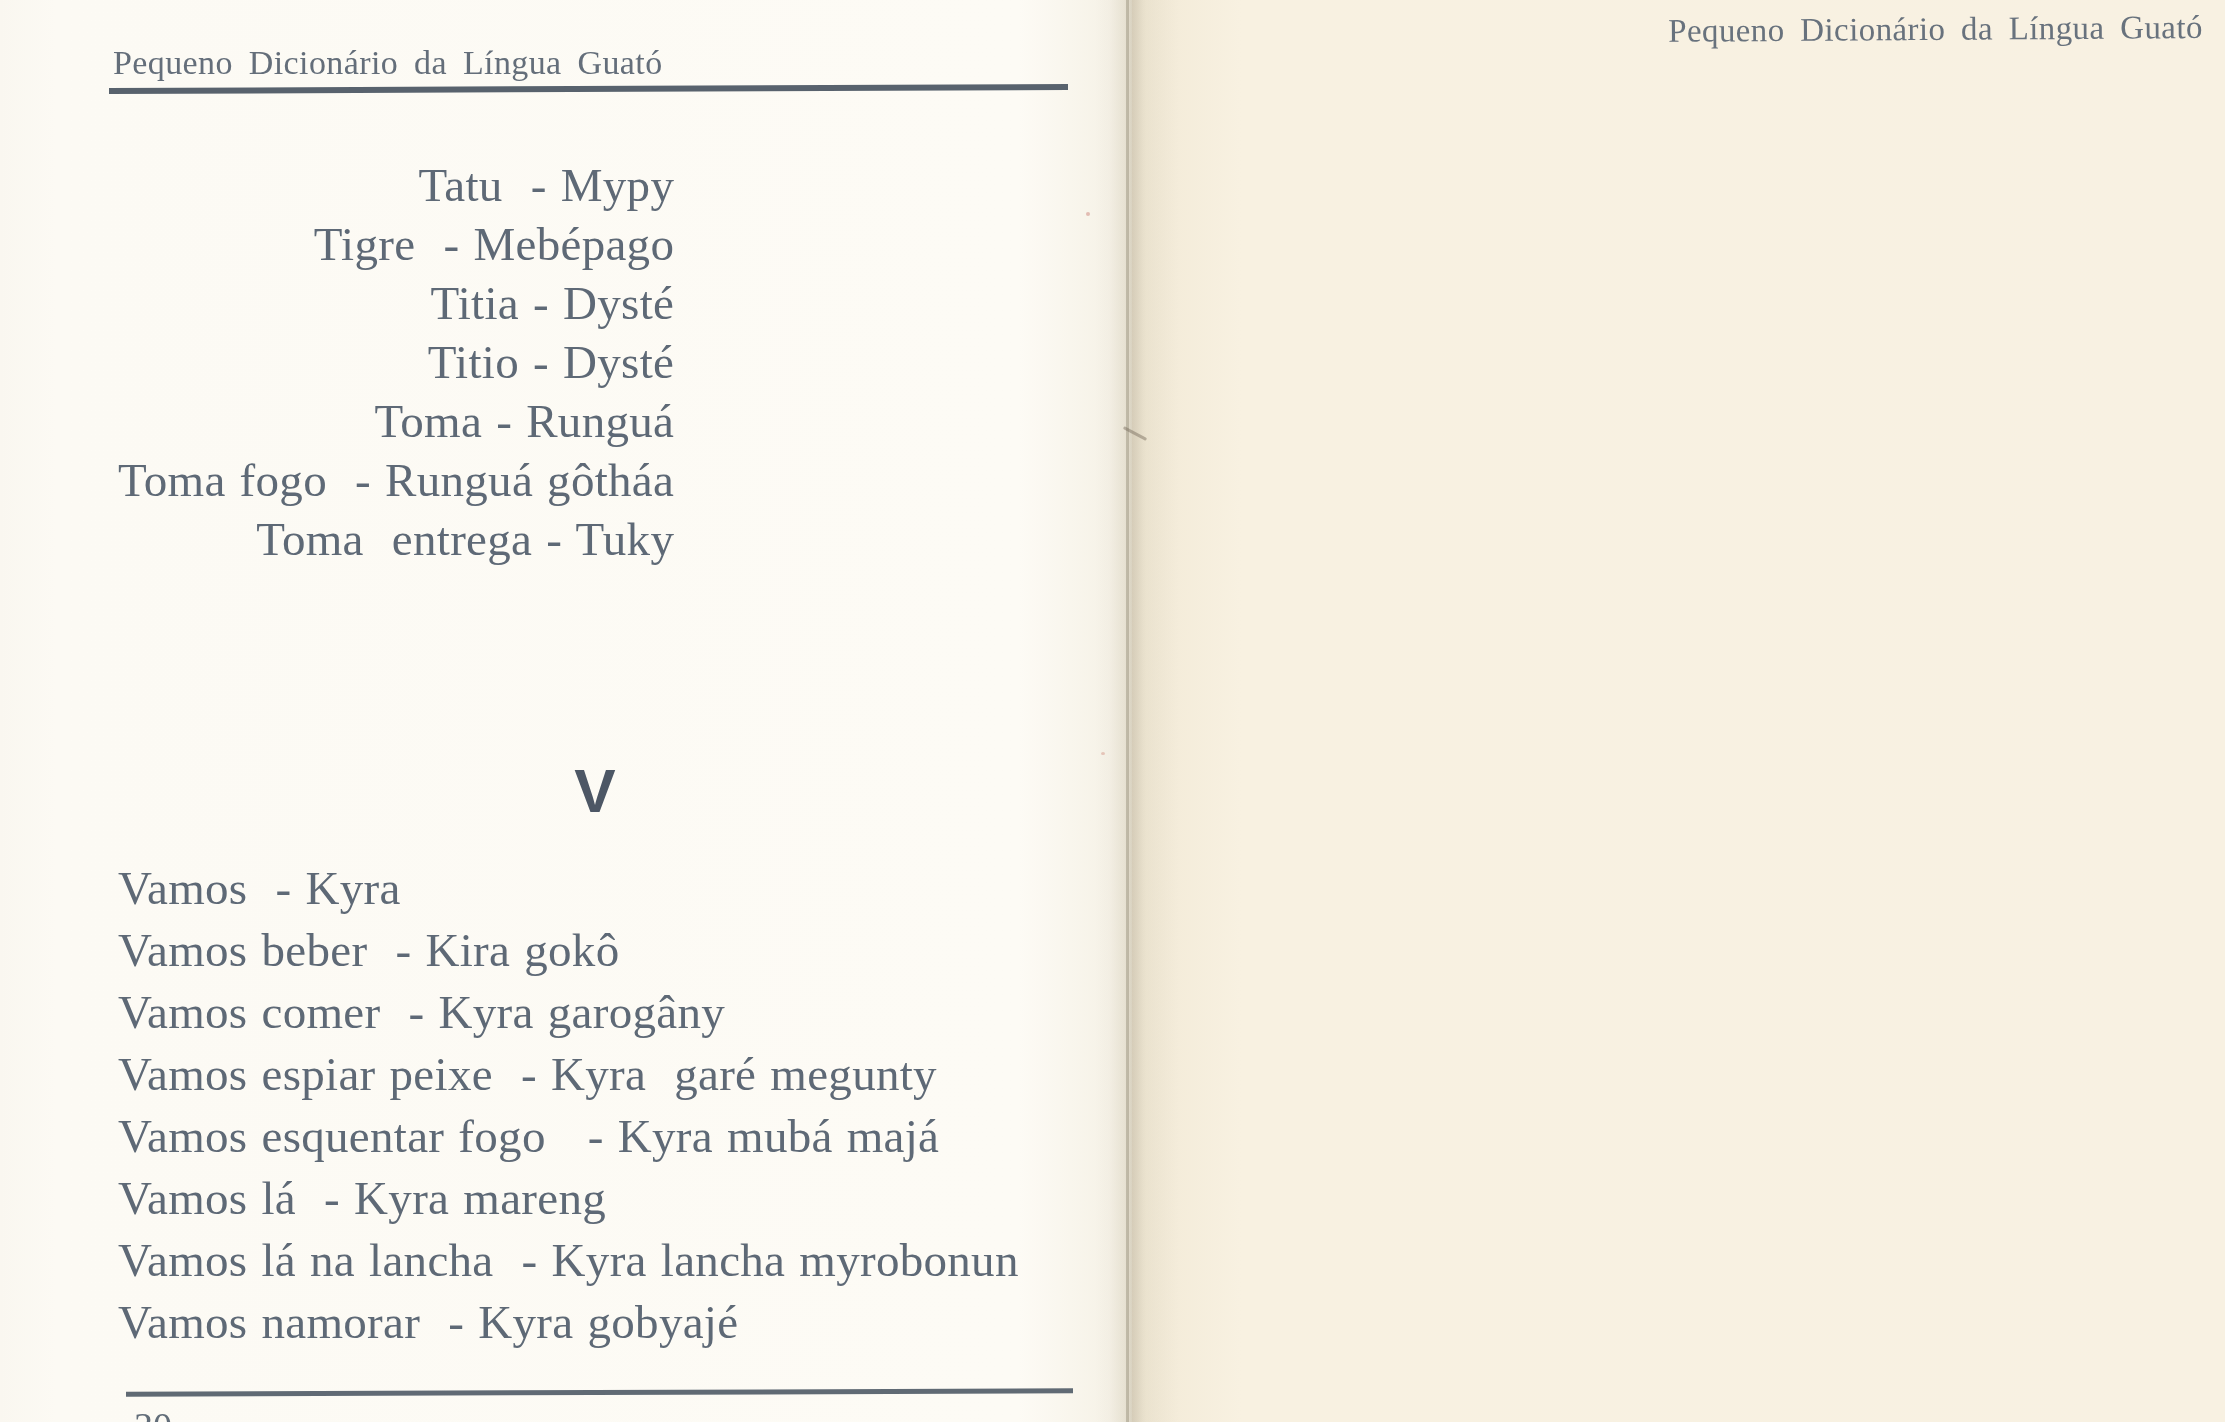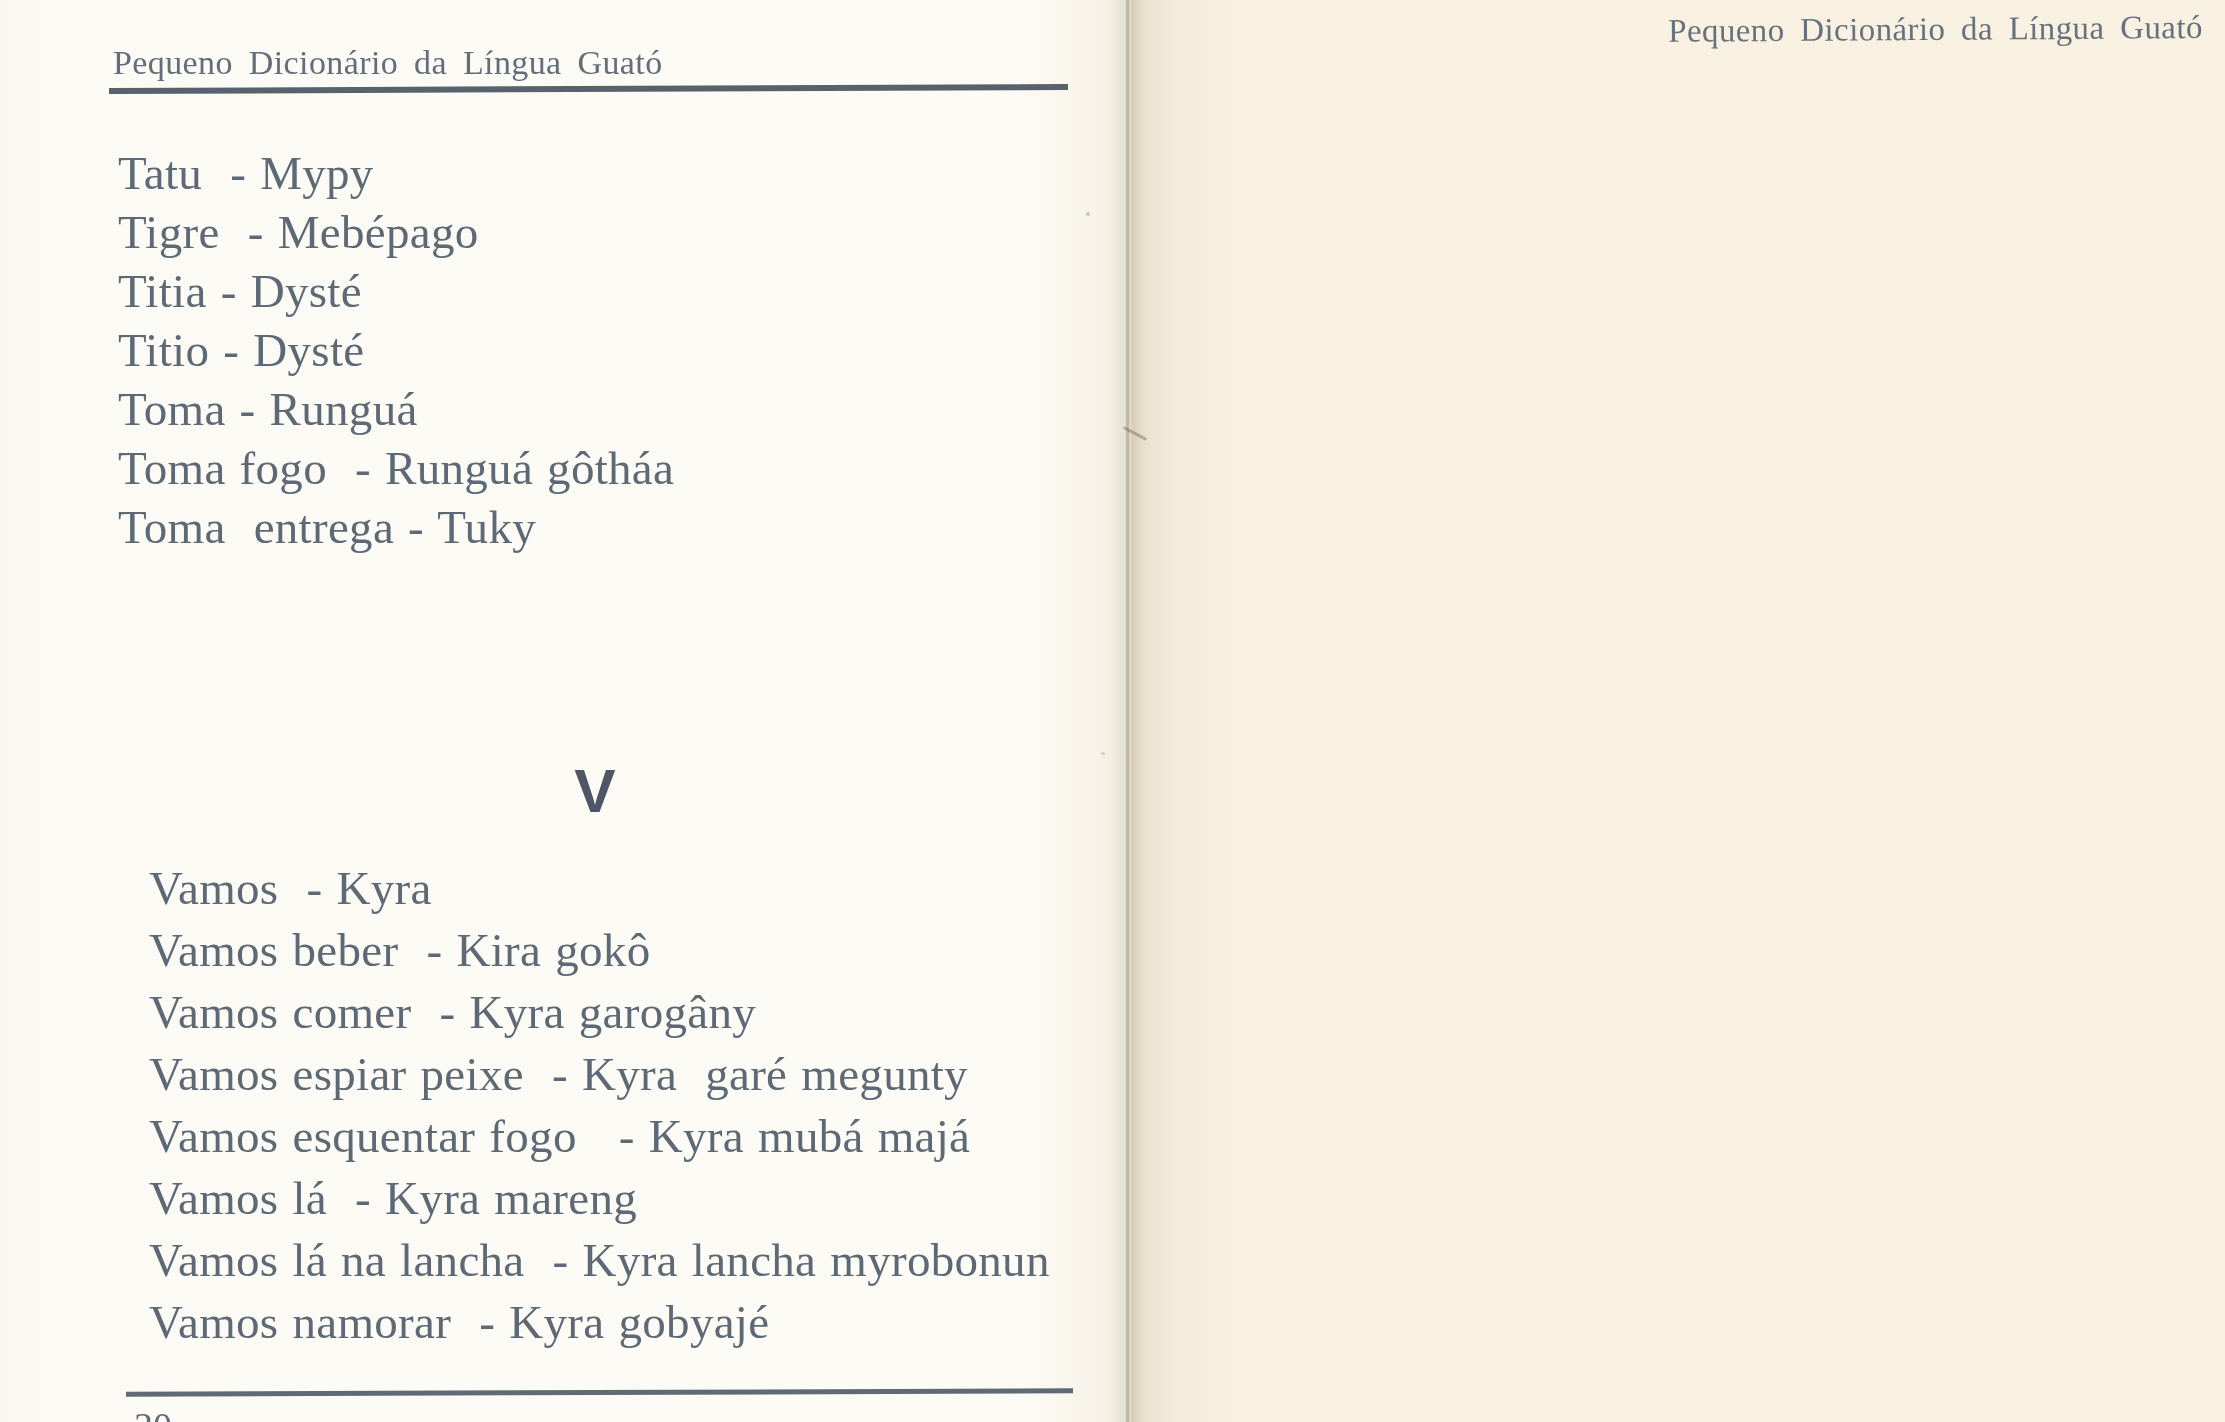--- a/index.html
+++ b/index.html
@@ -61,23 +61,23 @@
     transform:rotate(-0.4deg); transform-origin:right top;
   }
 
   
   .entries { position:absolute; }
   .entry {
     white-space:pre;
     font-size:47px; line-height:59px;
     color:#5e6976; letter-spacing:0.3px; word-spacing:2px;
   }
-  .t-list { left:118px; top:144px; }
+  .t-list { left:118px; top:156px;text-align:right; }
   .v-list { left:118px; top:857px; }
-  .v-list .entry { line-height:62px;margin-left:31px; }
+  .v-list .entry { line-height:62px; }
 
   .section-letter {
     position:absolute; left:558px; top:760px; width:74px;
     text-align:center;
     font-family:"Liberation Sans", sans-serif; font-weight:bold;
     font-size:62px; line-height:62px; color:#4d5765;
   }
 
   
   .pagenum { position:absolute; font-size:38px; color:#626d79; }

